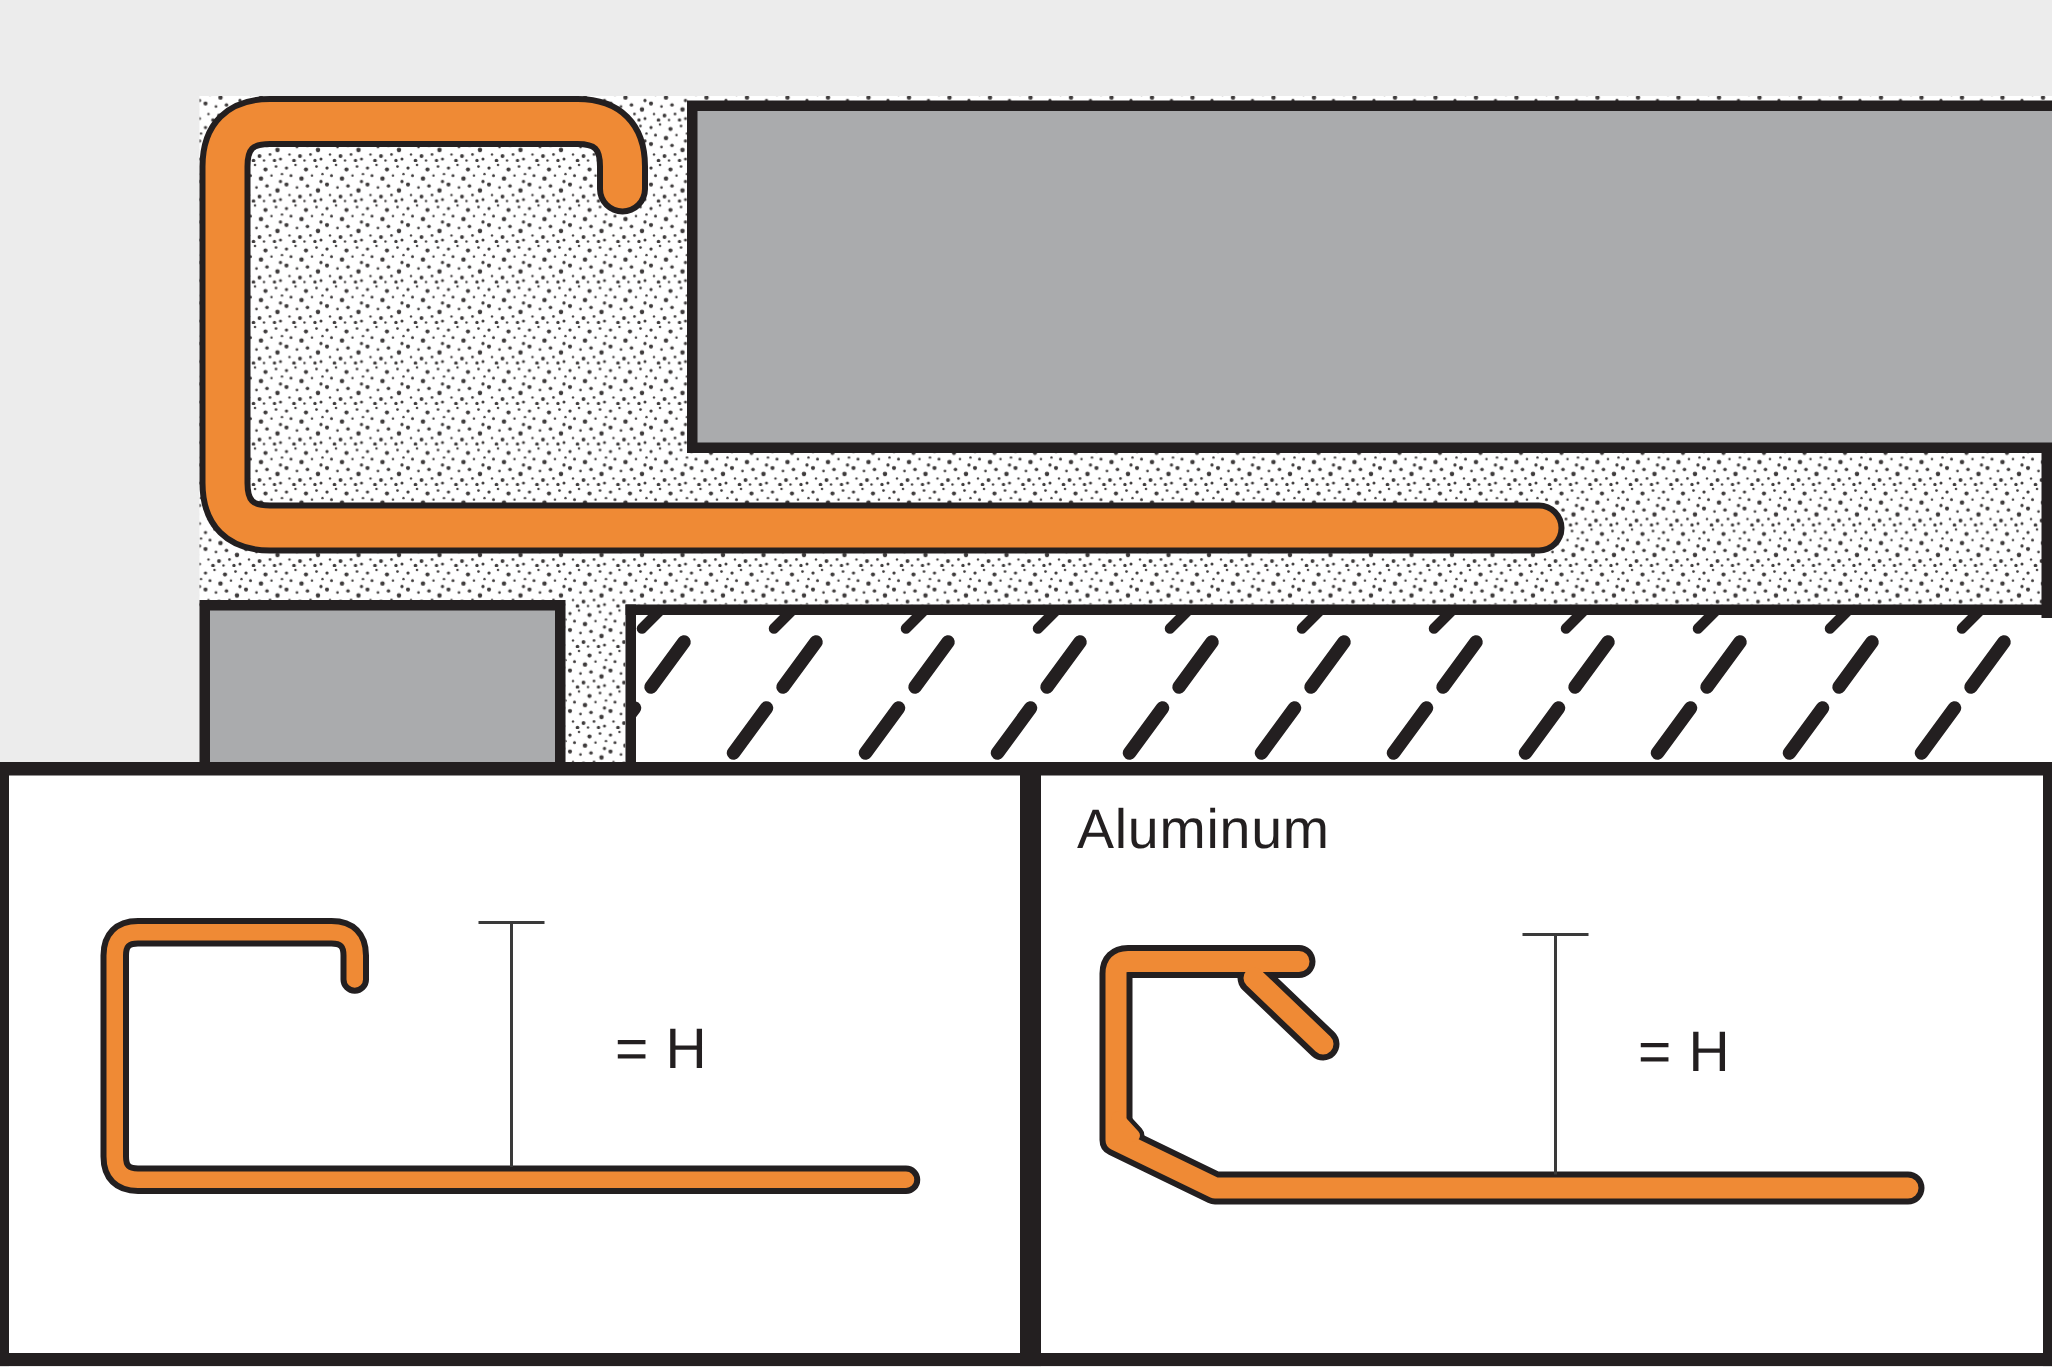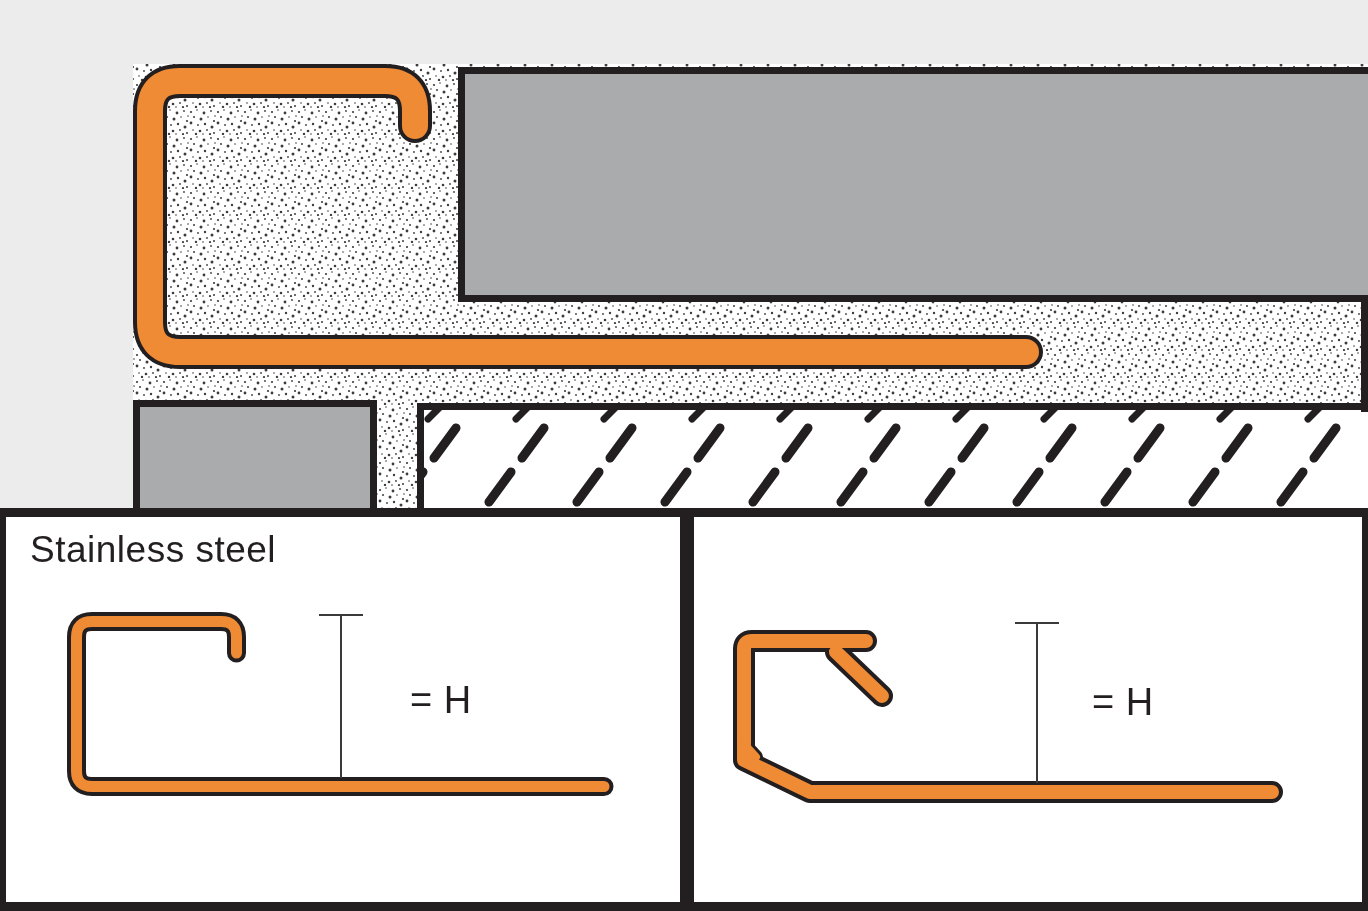--- a/index.html
+++ b/index.html
@@ -156,16 +156,16 @@
 
     <g fill="#231F20">
       <rect x="0" y="0" width="1368" height="9"></rect>
       <rect x="0" y="394" width="1368" height="9"></rect>
       <rect x="0" y="0" width="6" height="403"></rect>
       <rect x="1362" y="0" width="6" height="403"></rect>
       <rect x="680" y="0" width="14" height="403"></rect>
     </g>
   </svg>
 
-  <div class="label panel-title" id="stainless-title">Stainless steel</div>
+  <div class="label panel-title" id="aluminum-title">Aluminum</div>
   <div class="label dim-label" id="h-left">= H</div>
   <div class="label dim-label" id="h-right">= H</div>
 </div>
 
 </body></html>

